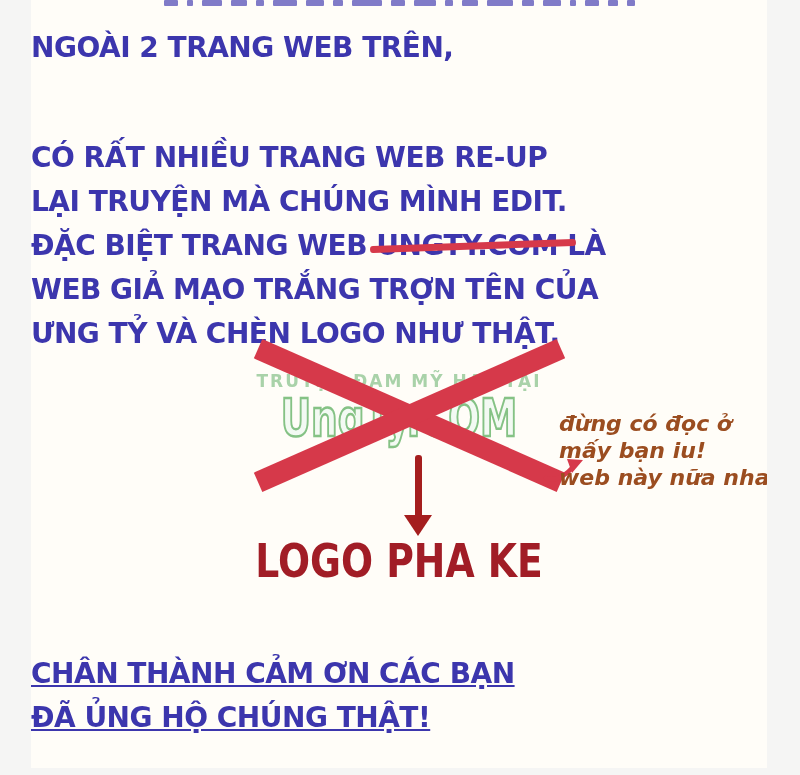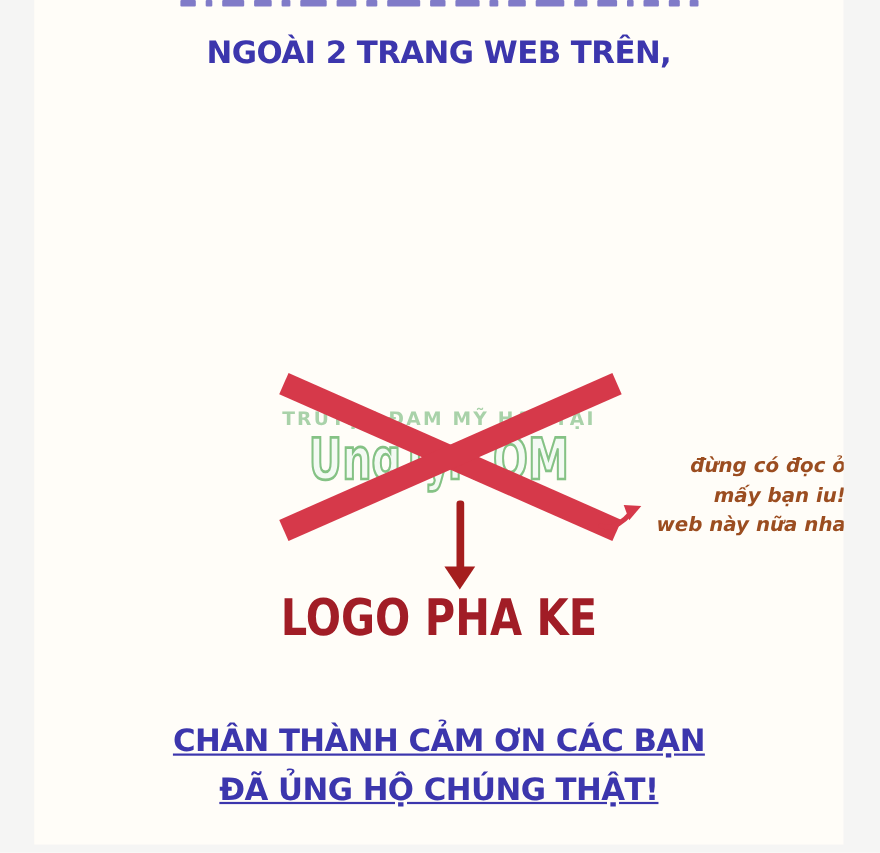--- a/index.html
+++ b/index.html
@@ -25,21 +25,20 @@
 
   
   .fragments{
     position:absolute;top:0;left:0;right:0;
     display:flex;justify-content:center;align-items:flex-start;gap:9px;
   }
   .fragments span{height:6px;background:var(--blue,#3c36ad);opacity:.65;border-radius:1px;}
 
   .blue-line{
     position:absolute;left:0;right:0;
-    text-align:center;
     color:var(--blue,#3c36ad);
     font-weight:700;
     font-size:28px;
     letter-spacing:-0.5px;
     line-height:44px;
     white-space:nowrap;
   }
   .heading-block{top:26px;}
   .body-block{top:136px;}
   .footer-block{top:652px;text-decoration:underline;}
@@ -81,24 +80,24 @@
   }
   .red-x .bar.b1{transform:rotate(23.8deg);}
   .red-x .bar.b2{transform:rotate(-23.8deg);}
 
   
   .curve-arrow{position:absolute;left:512px;top:454px;}
 
   
   .note{
     position:absolute;top:410px;left:528px;width:210px;
-    text-align:right;
+    text-align:left;
     color:var(--brown,#9b4d20);
     font-weight:700;font-style:italic;
-    font-size:18px;line-height:27px;
+    font-size:22px;line-height:27px;
     white-space:nowrap;
   }
 
   
   .down-arrow{position:absolute;left:0;top:0;}
   .down-arrow .shaft{
     position:absolute;left:384px;top:455px;width:7px;height:63px;
     background:var(--arrow-red,#a51e1e);border-radius:3px;
   }
   .down-arrow .head{
@@ -145,20 +144,27 @@
         <span style="width: 6px;"></span>
         <span style="width: 14px;"></span>
         <span style="width: 10px;"></span>
         <span style="width: 8px;"></span>
       </div>
 
     <div class="blue-line heading-block">
       <div>NGOÀI 2 TRANG WEB TRÊN,</div>
     </div>
 
+    <div class="blue-line body-block">
+      <div>CÓ RẤT NHIỀU TRANG WEB RE-UP</div>
+      <div>LẠI TRUYỆN MÀ CHÚNG MÌNH EDIT.</div>
+      <div><span>ĐẶC BIỆT TRANG WEB </span><span class="struck">UNGTY.COM</span><span> LÀ</span></div>
+      <div>WEB GIẢ MẠO TRẮNG TRỢN TÊN CỦA</div>
+      <div>ƯNG TỶ VÀ CHÈN LOGO NHƯ THẬT.</div>
+    </div>
 
     <div class="logo-tagline">TRUYỆN ĐAM MỸ HAY TẠI</div>
     <div class="logo-name">UngTy.COM</div>
 
     <div class="red-x">
       <div class="bar b1"></div>
       <div class="bar b2"></div>
     </div>
 
     <svg class="curve-arrow" width="42" height="30" viewBox="0 0 42 30">

